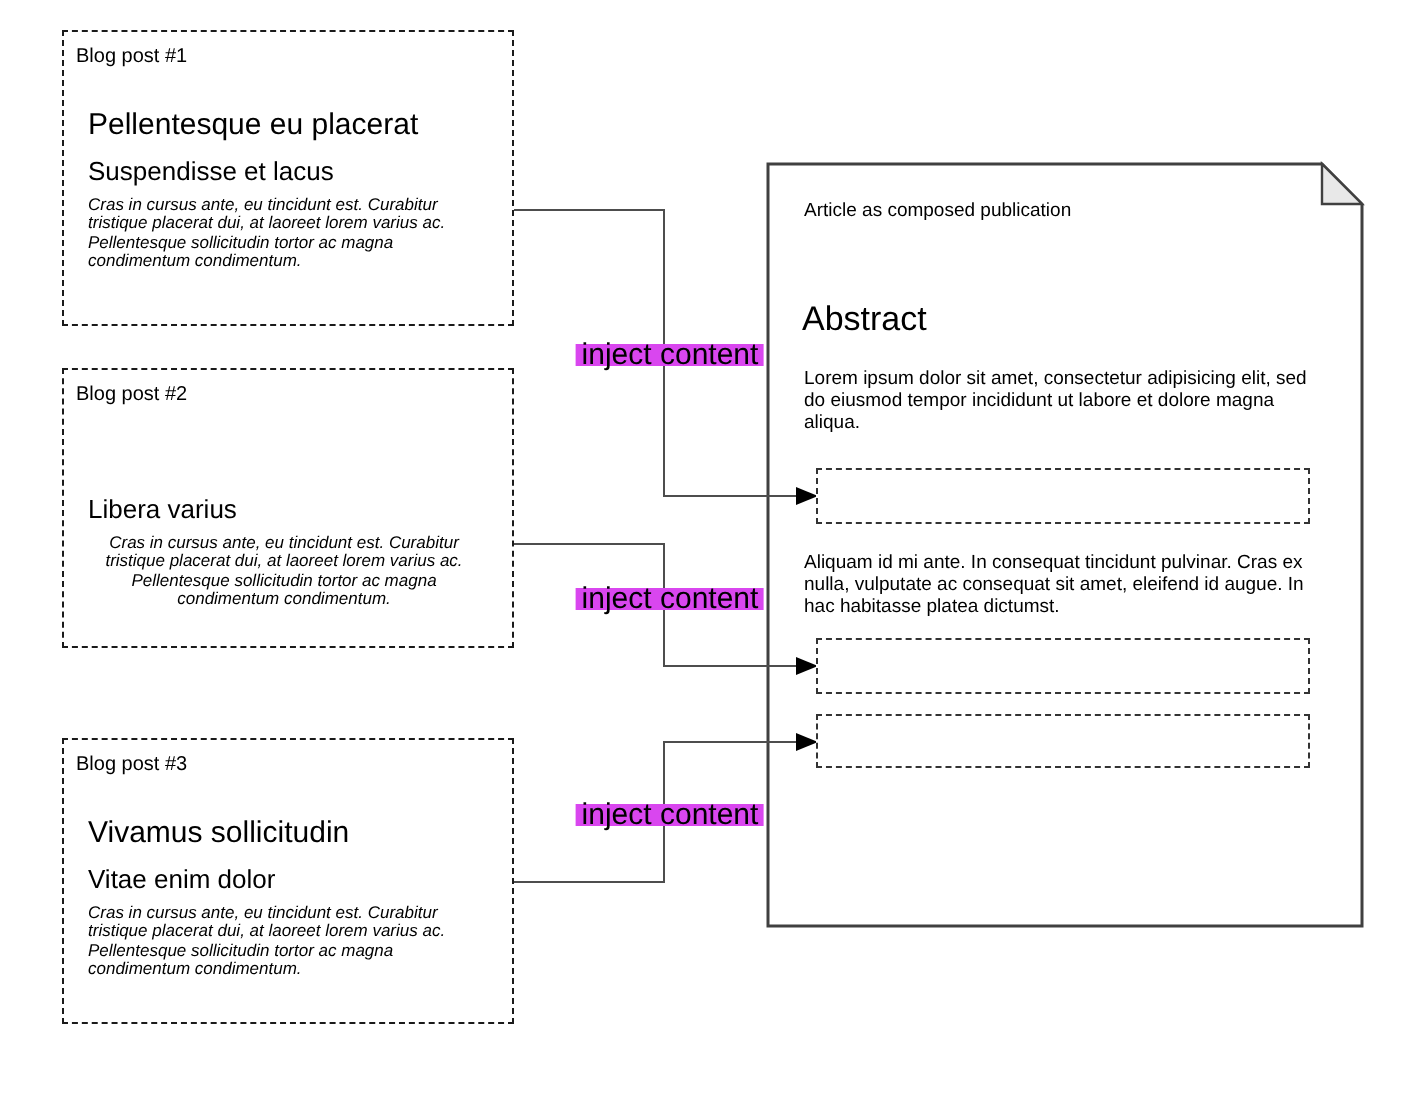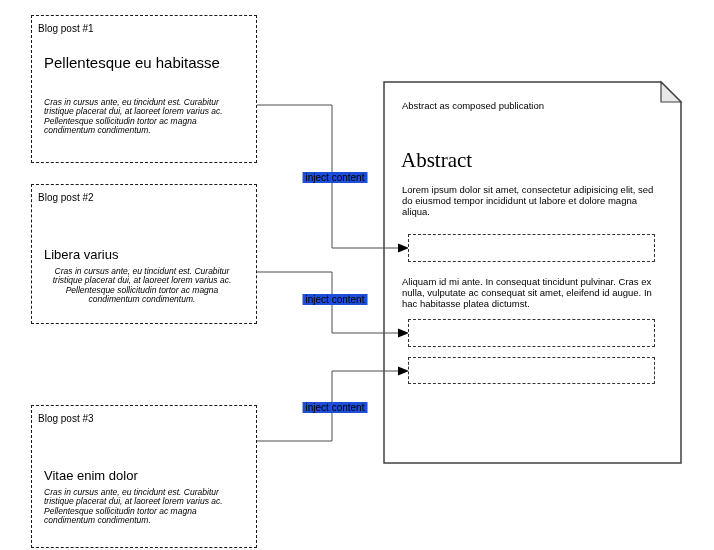--- a/index.html
+++ b/index.html
@@ -18,21 +18,21 @@
   .blog-box {
     position: absolute;
     left: 31px;
     width: 226px;
     border: 1px dashed #1a1a1a;
     background: #ffffff;
     box-sizing: border-box;
   }
   .blog-box.b1 { top: 15px;  height: 148px; }
   .blog-box.b2 { top: 184px; height: 140px; text-align: center; }
-  .blog-box.b3 { top: 369px; height: 143px; margin-top: 36px; }
+  .blog-box.b3 { top: 369px; height: 143px; }
 
   .blog-label {
     position: absolute; left: 6px; top: 7px;
     font-size: 10px; line-height: 12px;
   }
   .blog-title {
     position: absolute; left: 12px; top: 38px;
     font-size: 15px; line-height: 17px; white-space: nowrap;
   }
   .blog-subtitle {
@@ -43,37 +43,37 @@
     position: absolute; left: 12px; top: 82px;
     width: 196px;
     font-size: 8.5px; line-height: 9.3px; font-style: italic;
   }
 
   
   .inject-label {
     position: absolute;
     left: 335px;
     transform: translateX(-50%);
-    background: #1d4ed8;
+    background: #d946ef;
     padding: 0 3px;
-    font-size: 10px; line-height: 11px;
+    font-size: 15px; line-height: 11px;
     white-space: nowrap;
   }
   .inject-label.l1 { top: 172px; }
   .inject-label.l2 { top: 294px; }
   .inject-label.l3 { top: 402px; }
 
   
   .doc-label {
     position: absolute; left: 402px; top: 100px;
     font-size: 9.5px; line-height: 11px; white-space: nowrap;
   }
   .doc-heading {
     position: absolute; left: 401px; top: 150px;
-    font-size: 21px; line-height: 20px; font-family: Liberation Serif, serif;
+    font-size: 17px; line-height: 20px;
   }
   .doc-para {
     position: absolute; left: 402px;
     width: 255px;
     font-size: 9.5px; line-height: 11px;
   }
   .doc-para.p1 { top: 184px; }
   .doc-para.p2 { top: 276px; }
 
   .placeholder {
@@ -102,41 +102,43 @@
 
     <path d="M257 272 L332 272 L332 333 L398 333" fill="none" stroke="#4d4d4d" stroke-width="1"></path>
     <polygon points="398,328.5 398,337.5 409,333" fill="#000000"></polygon>
 
     <path d="M257 441 L332 441 L332 371 L398 371" fill="none" stroke="#4d4d4d" stroke-width="1"></path>
     <polygon points="398,366.5 398,375.5 409,371" fill="#000000"></polygon>
   </svg>
 
   <div class="blog-box b1">
     <div class="blog-label">Blog post #1</div>
-    <div class="blog-title">Pellentesque eu habitasse</div>
+    <div class="blog-title">Pellentesque eu placerat</div>
+    <div class="blog-subtitle">Suspendisse et lacus</div>
     <div class="blog-body">Cras in cursus ante, eu tincidunt est. Curabitur tristique placerat dui, at laoreet lorem varius ac. Pellentesque sollicitudin tortor ac magna condimentum condimentum.</div>
   </div>
 
   <div class="blog-box b2">
     <div class="blog-label">Blog post #2</div>
     <div class="blog-subtitle">Libera varius</div>
     <div class="blog-body">Cras in cursus ante, eu tincidunt est. Curabitur tristique placerat dui, at laoreet lorem varius ac. Pellentesque sollicitudin tortor ac magna condimentum condimentum.</div>
   </div>
 
   <div class="blog-box b3">
     <div class="blog-label">Blog post #3</div>
+    <div class="blog-title">Vivamus sollicitudin</div>
     <div class="blog-subtitle">Vitae enim dolor</div>
     <div class="blog-body">Cras in cursus ante, eu tincidunt est. Curabitur tristique placerat dui, at laoreet lorem varius ac. Pellentesque sollicitudin tortor ac magna condimentum condimentum.</div>
   </div>
 
   <div class="inject-label l1">inject content</div>
   <div class="inject-label l2">inject content</div>
   <div class="inject-label l3">inject content</div>
 
-  <div class="doc-label">Abstract as composed publication</div>
+  <div class="doc-label">Article as composed publication</div>
   <div class="doc-heading">Abstract</div>
   <div class="doc-para p2">Aliquam id mi ante. In consequat tincidunt pulvinar. Cras ex nulla, vulputate ac consequat sit amet, eleifend id augue. In hac habitasse platea dictumst.</div>
   <div class="doc-para p1">Lorem ipsum dolor sit amet, consectetur adipisicing elit, sed do eiusmod tempor incididunt ut labore et dolore magna aliqua.</div>
 
   <div class="placeholder s1"></div>
   <div class="placeholder s2"></div>
   <div class="placeholder s3"></div>
 
 </div>
 

